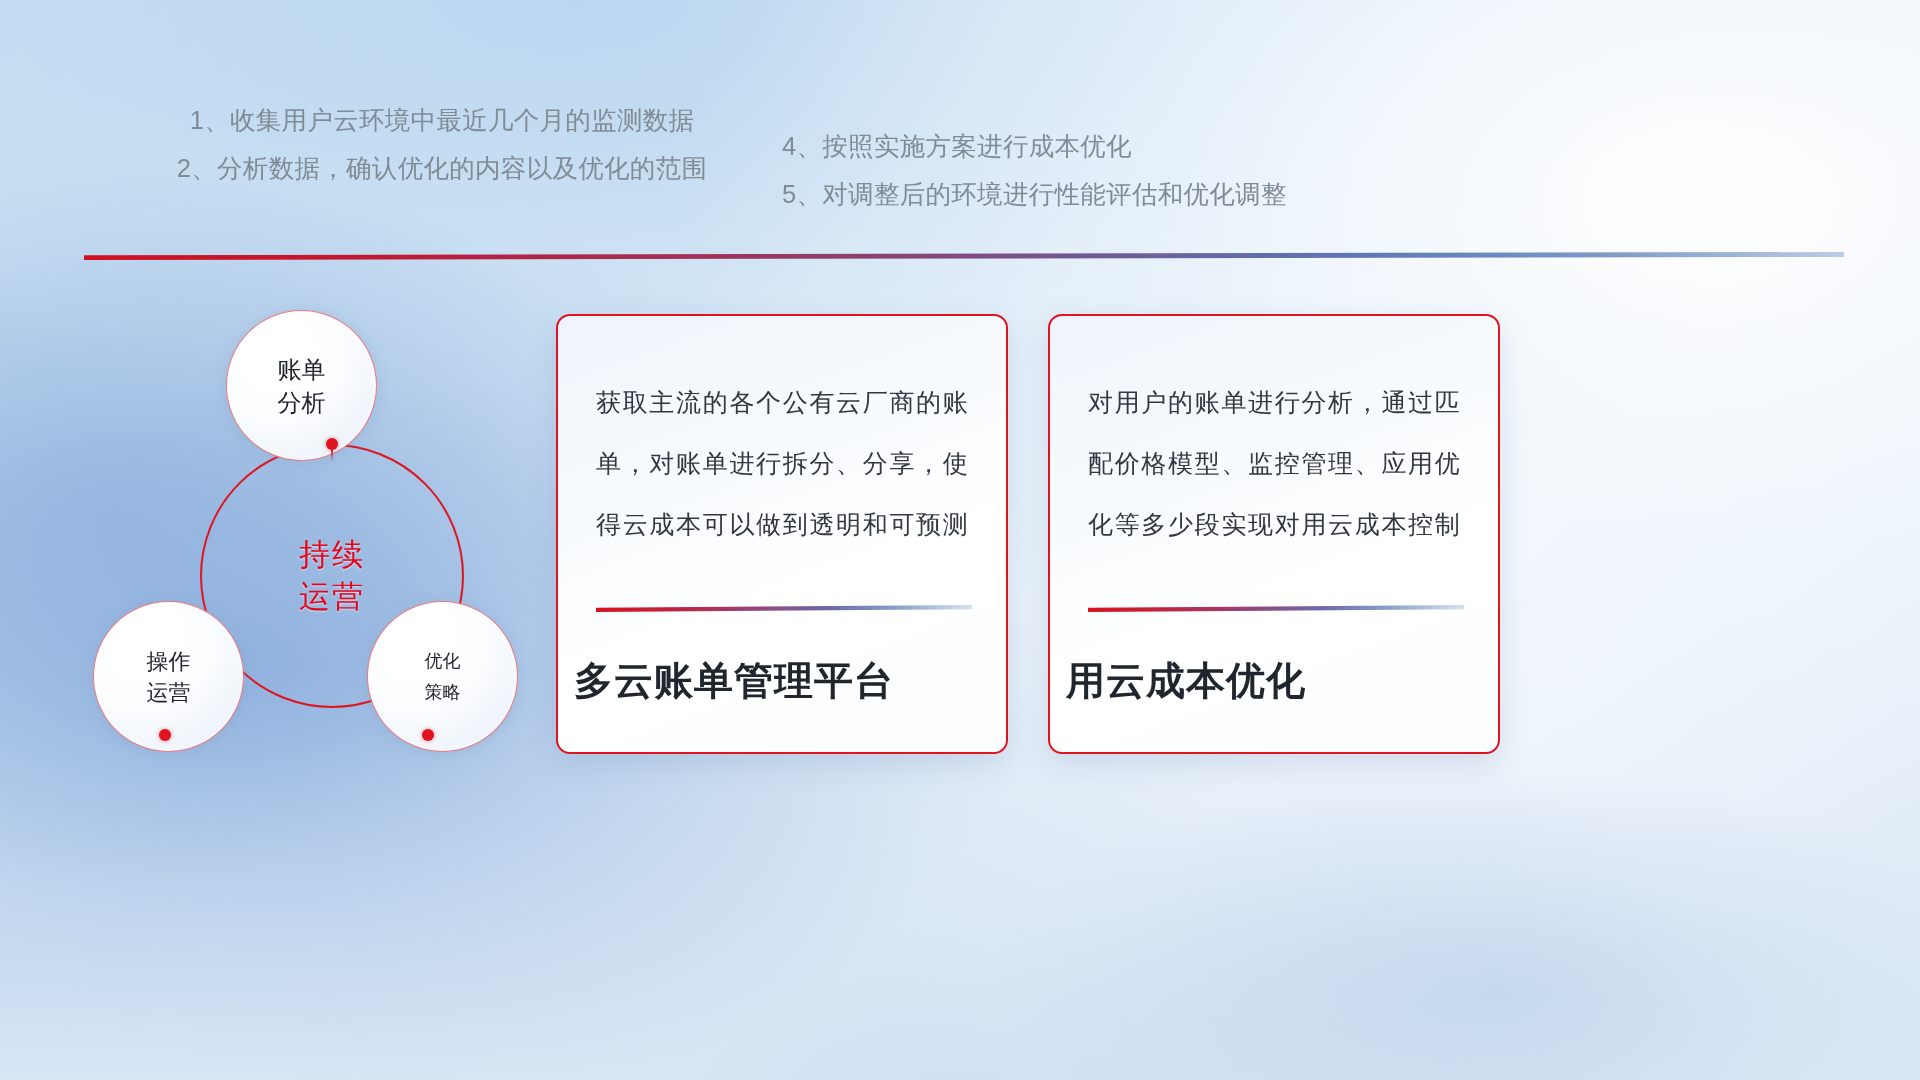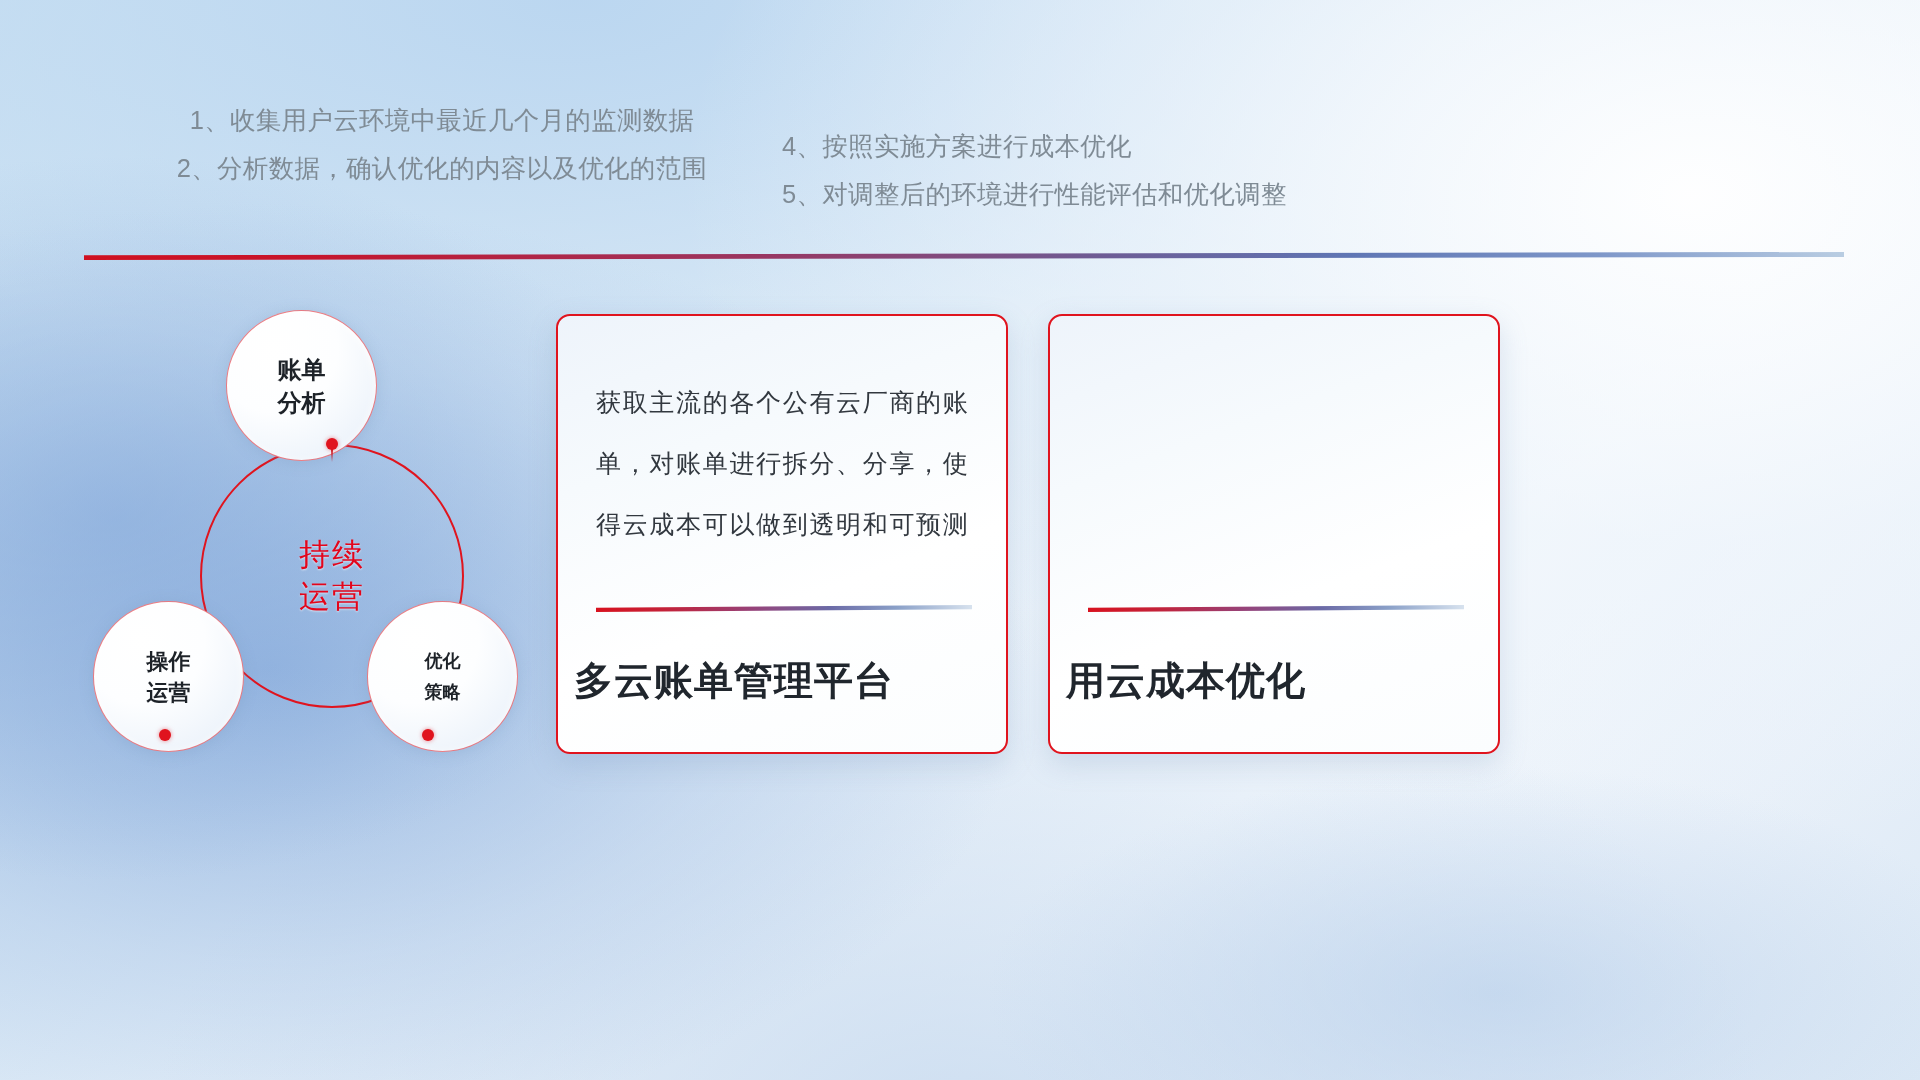--- a/index.html
+++ b/index.html
@@ -46,21 +46,21 @@
   .big-ring{
     position:absolute;left:115px;top:148px;width:264px;height:264px;
     border-radius:50%;border:2.6px solid #e0141e;box-sizing:border-box;
   }
   .bubble{
     position:absolute;border-radius:50%;box-sizing:border-box;
     background:radial-gradient(circle at 32% 26%, #ffffff 0%, #fdfeff 42%, #eef4fb 78%, #e3edf8 100%);
     border:1.6px solid rgba(224,20,30,.55);
     box-shadow:0 2px 14px rgba(120,150,190,.28), inset 0 2px 10px rgba(255,255,255,.9);
     display:flex;align-items:center;justify-content:center;
-    text-align:left;color:#1d2228;font-weight:bold;
+    text-align:left;color:#1d2228;font-weight:normal;
   }
   .b-top{left:141px;top:14px;width:151px;height:151px;font-size:24px;line-height:33px;}
   .b-left{left:8px;top:305px;width:151px;height:151px;font-size:22px;line-height:31px;}
   .b-right{left:282px;top:305px;width:151px;height:151px;font-size:18px;line-height:31px;}
   .bubble span{display:block;}
   .center-label{
     position:absolute;left:115px;top:148px;width:264px;height:264px;
     display:flex;flex-direction:column;align-items:center;justify-content:center;
     color:#e3051b;font-weight:normal;font-size:31px;line-height:42px;letter-spacing:2px;
     text-shadow:0 1px 2px rgba(255,255,255,.6);
@@ -151,15 +151,16 @@
   <div class="dot dot-br"></div>
 </div>
 
 <div class="card card-1">
   <div class="card-body">获取主流的各个公有云厂商的账单，对账单进行拆分、分享，使得云成本可以做到透明和可预测</div>
   <div class="card-rule"></div>
   <div class="card-title">多云账单管理平台</div>
 </div>
 
 <div class="card card-2">
+  <div class="card-body">对用户的账单进行分析，通过匹配价格模型、监控管理、应用优化等多少段实现对用云成本控制</div>
   <div class="card-rule"></div>
   <div class="card-title">用云成本优化</div>
 </div>
 
 </body></html>

